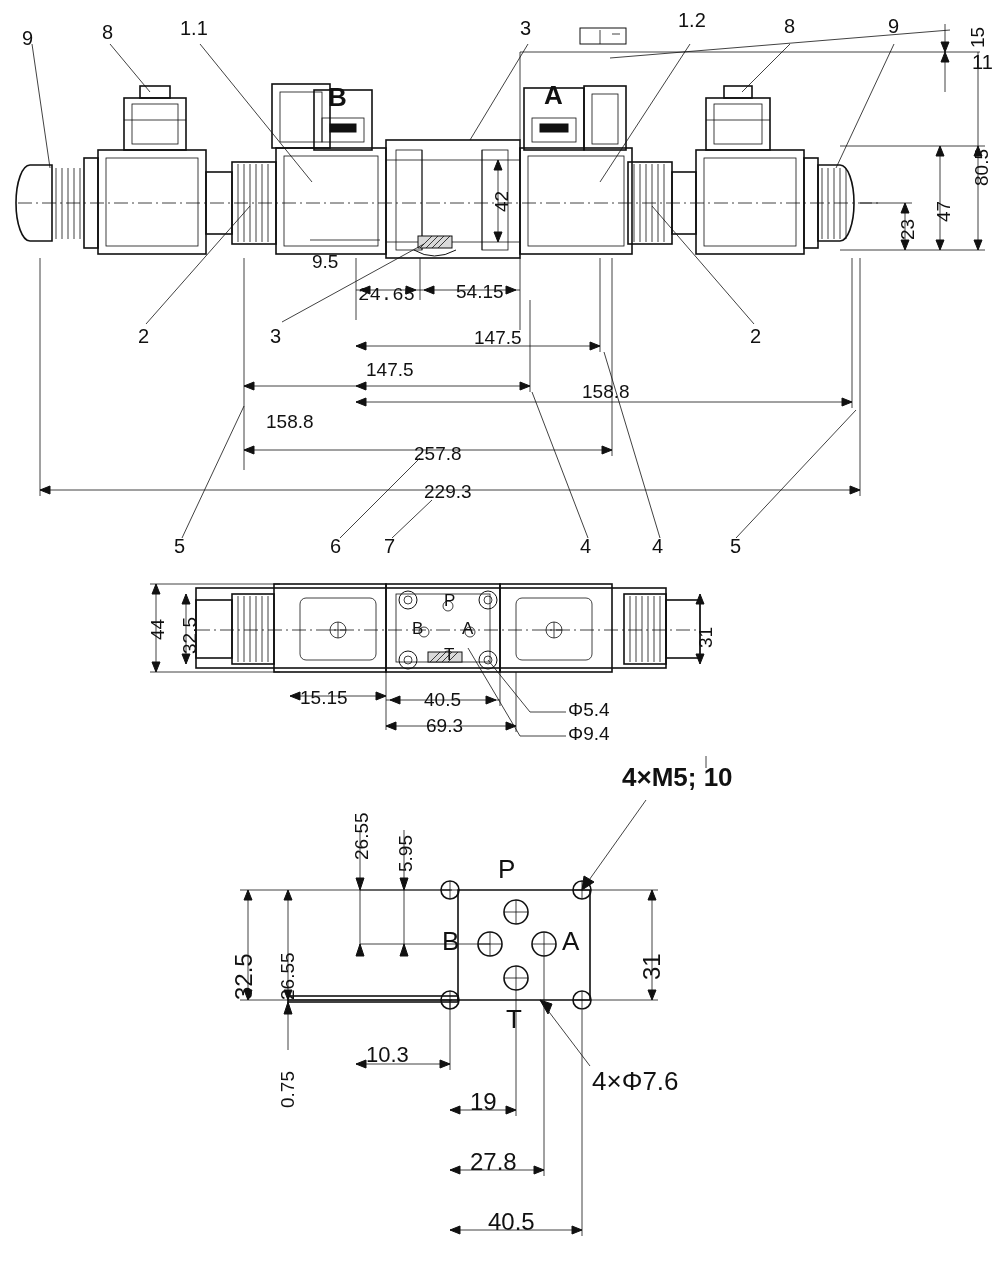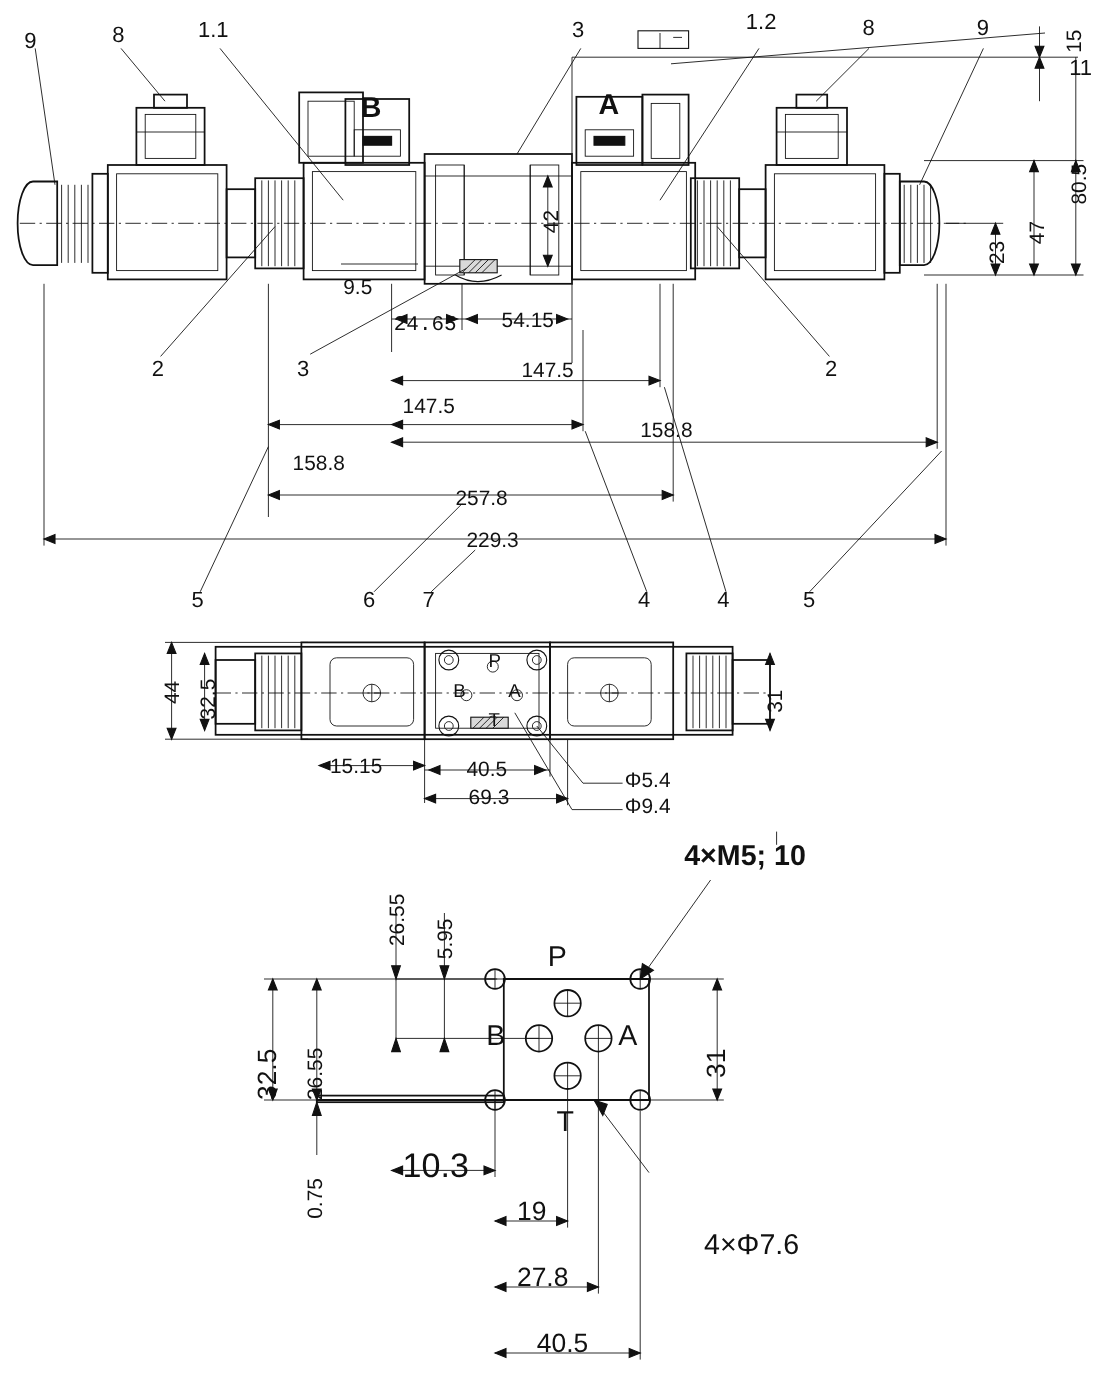--- a/index.html
+++ b/index.html
@@ -440,31 +440,31 @@
 <div class="lbl dim" style="left:424px;top:690px;">40.5</div>
 <div class="lbl dim" style="left:426px;top:716px;">69.3</div>
 <div class="lbl dim" style="left:568px;top:700px;">Φ5.4</div>
 <div class="lbl dim" style="left:568px;top:724px;">Φ9.4</div>
 <div class="lbl dim-sm" style="left:444px;top:592px;">P</div>
 <div class="lbl dim-sm" style="left:412px;top:620px;">B</div>
 <div class="lbl dim-sm" style="left:462px;top:620px;">A</div>
 <div class="lbl dim-sm" style="left:444px;top:646px;">T</div>
 
 <div class="lbl big" style="left:622px;top:764px;font-weight:bold;">4×M5; 10</div>
-<div class="lbl big" style="left:592px;top:1118px;margin-left:48px;">4×Φ7.6</div>
+<div class="lbl big" style="left:592px;top:1068px;">4×Φ7.6</div>
 
 <div class="lbl big" style="left:498px;top:856px;">P</div>
 <div class="lbl big" style="left:442px;top:928px;">B</div>
 <div class="lbl big" style="left:562px;top:928px;">A</div>
 <div class="lbl big" style="left:506px;top:1006px;">T</div>
 
 <div class="lbl dim rot90" style="left:352px;top:860px;">26.55</div>
 <div class="lbl dim rot90" style="left:396px;top:872px;">5.95</div>
 <div class="lbl dim rot90" style="left:232px;top:1000px;font-size:24px;">32.5</div>
 <div class="lbl dim rot90" style="left:278px;top:1000px;">26.55</div>
 <div class="lbl dim rot90" style="left:278px;top:1108px;">0.75</div>
 <div class="lbl dim rot90" style="left:640px;top:980px;font-size:24px;">31</div>
-<div class="lbl dim" style="left:366px;top:1044px;font-size:31px;">10.3</div>
+<div class="lbl dim" style="left:366px;top:1044px;font-size:22px;">10.3</div>
 <div class="lbl dim" style="left:470px;top:1090px;font-size:24px;">19</div>
 <div class="lbl dim" style="left:470px;top:1150px;font-size:24px;">27.8</div>
 <div class="lbl dim" style="left:488px;top:1210px;font-size:24px;">40.5</div>
 
 </div>
 
 </body></html>

